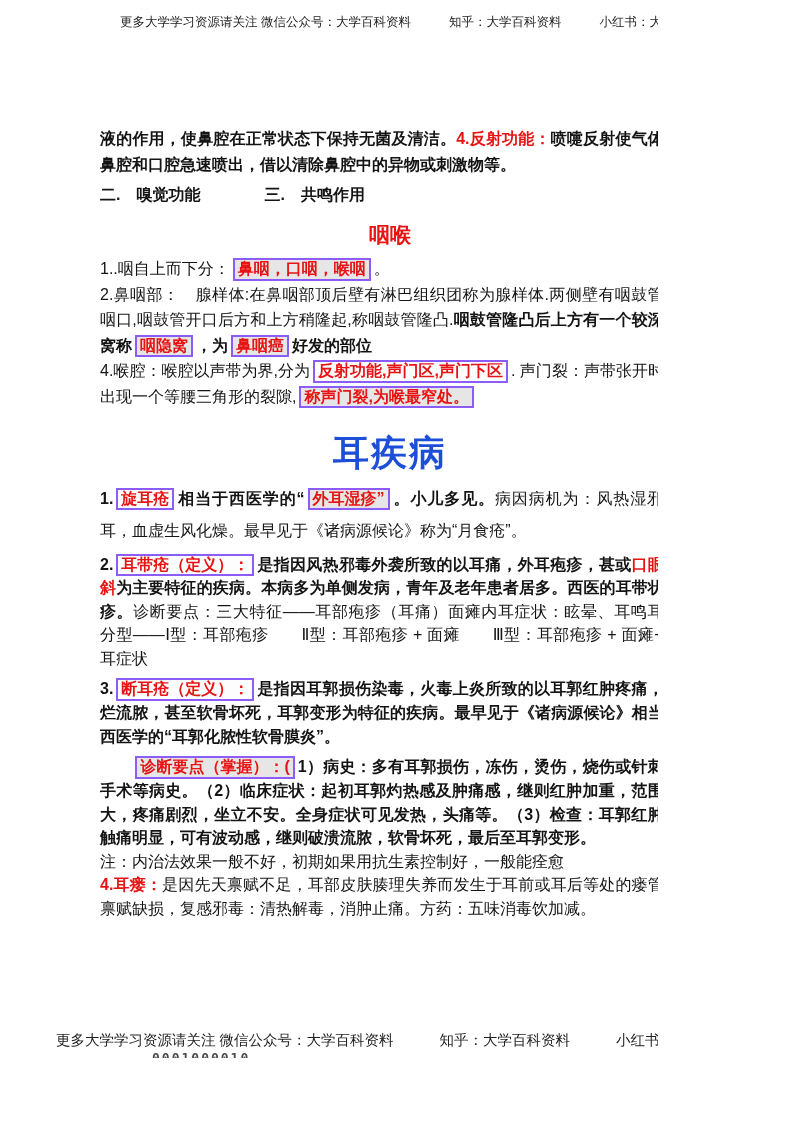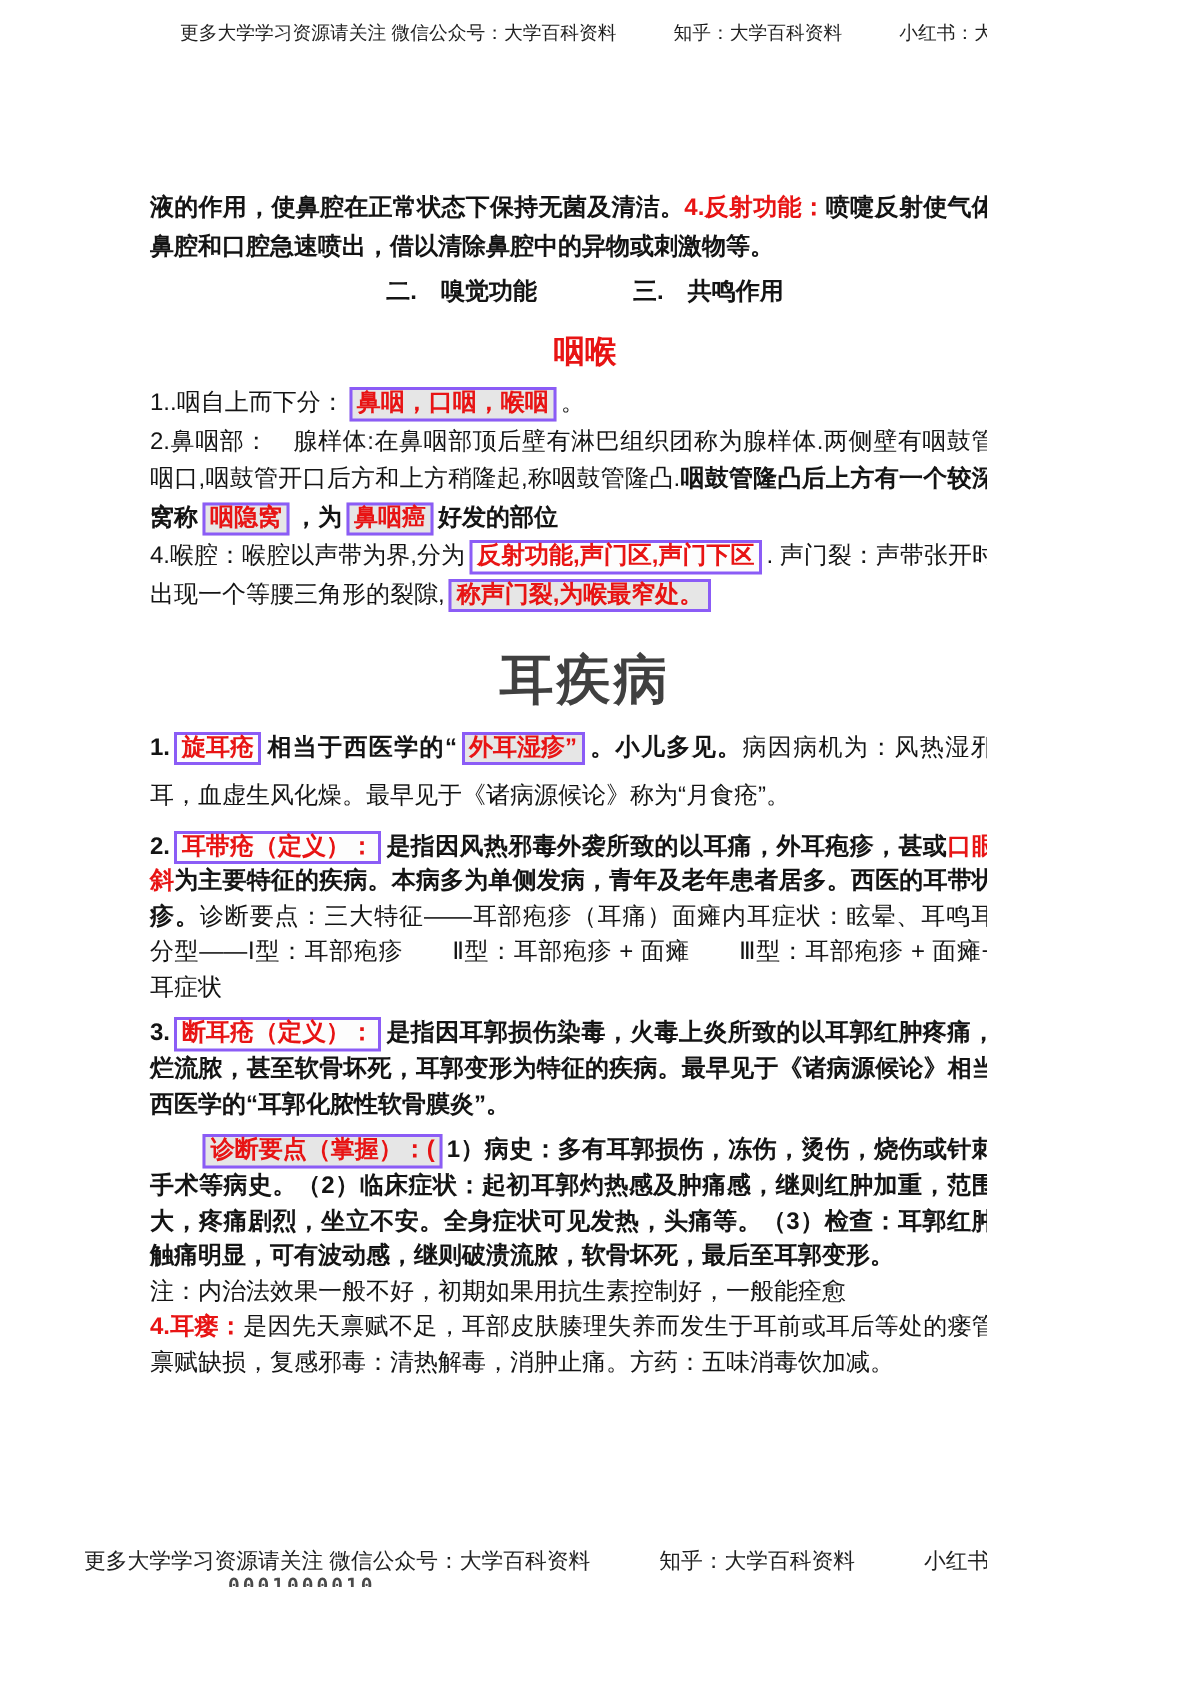--- a/index.html
+++ b/index.html
@@ -9,24 +9,24 @@
   .header{position:absolute;top:14px;left:120px;right:60px;display:flex;gap:38px;
           font-size:12.5px;color:#1f1f1f;white-space:nowrap;}
   .footer{position:absolute;top:1031px;left:56px;right:20px;display:flex;gap:46px;
           font-size:14.5px;color:#1f1f1f;white-space:nowrap;}
   .clipped-number{position:absolute;top:1051px;left:152px;height:7px;overflow:hidden;
           font-size:13px;line-height:13px;color:#4a4a4a;letter-spacing:2px;
           font-family:"DejaVu Sans Mono",monospace;font-weight:bold;}
   
   .doc{position:absolute;top:126px;left:100px;width:580px;font-size:16px;line-height:25.5px;}
   .block{text-align:justify;text-justify:inter-ideograph;margin:0;}
-  .b-left{text-align:center;margin-top:5px;}
+  .b-left{text-align:left;margin-top:5px;}
   .b-h2{color:#e81414;font-weight:700;font-size:21px;text-align:center;margin:14px 0 9px;}
   .b-h1{font-family:"Liberation Serif","DejaVu Serif",serif;font-size:36px;font-weight:700;
-        text-align:center;letter-spacing:2px;margin:32px 0 16px;color:#404040;}
+        text-align:center;letter-spacing:2px;margin:32px 0 16px;color:#1d4ed8;}
   .b-loose{line-height:32px;margin-bottom:6px;}
   .b-compact{line-height:23.5px;}
   .b-gap{margin-top:7px;}
   
   .run-r{font-weight:400;}
   .run-b{font-weight:700;}
   .run-red{color:#e81414;font-weight:700;}
   .run-box,.run-boxg{color:#e81414;font-weight:700;border:2px solid #8b5cf6;
         padding:0 3px;margin:0 3px;display:inline-block;line-height:1.18;background:#fdfdfd;}
   .run-boxg{background:#e6e6e6;}

